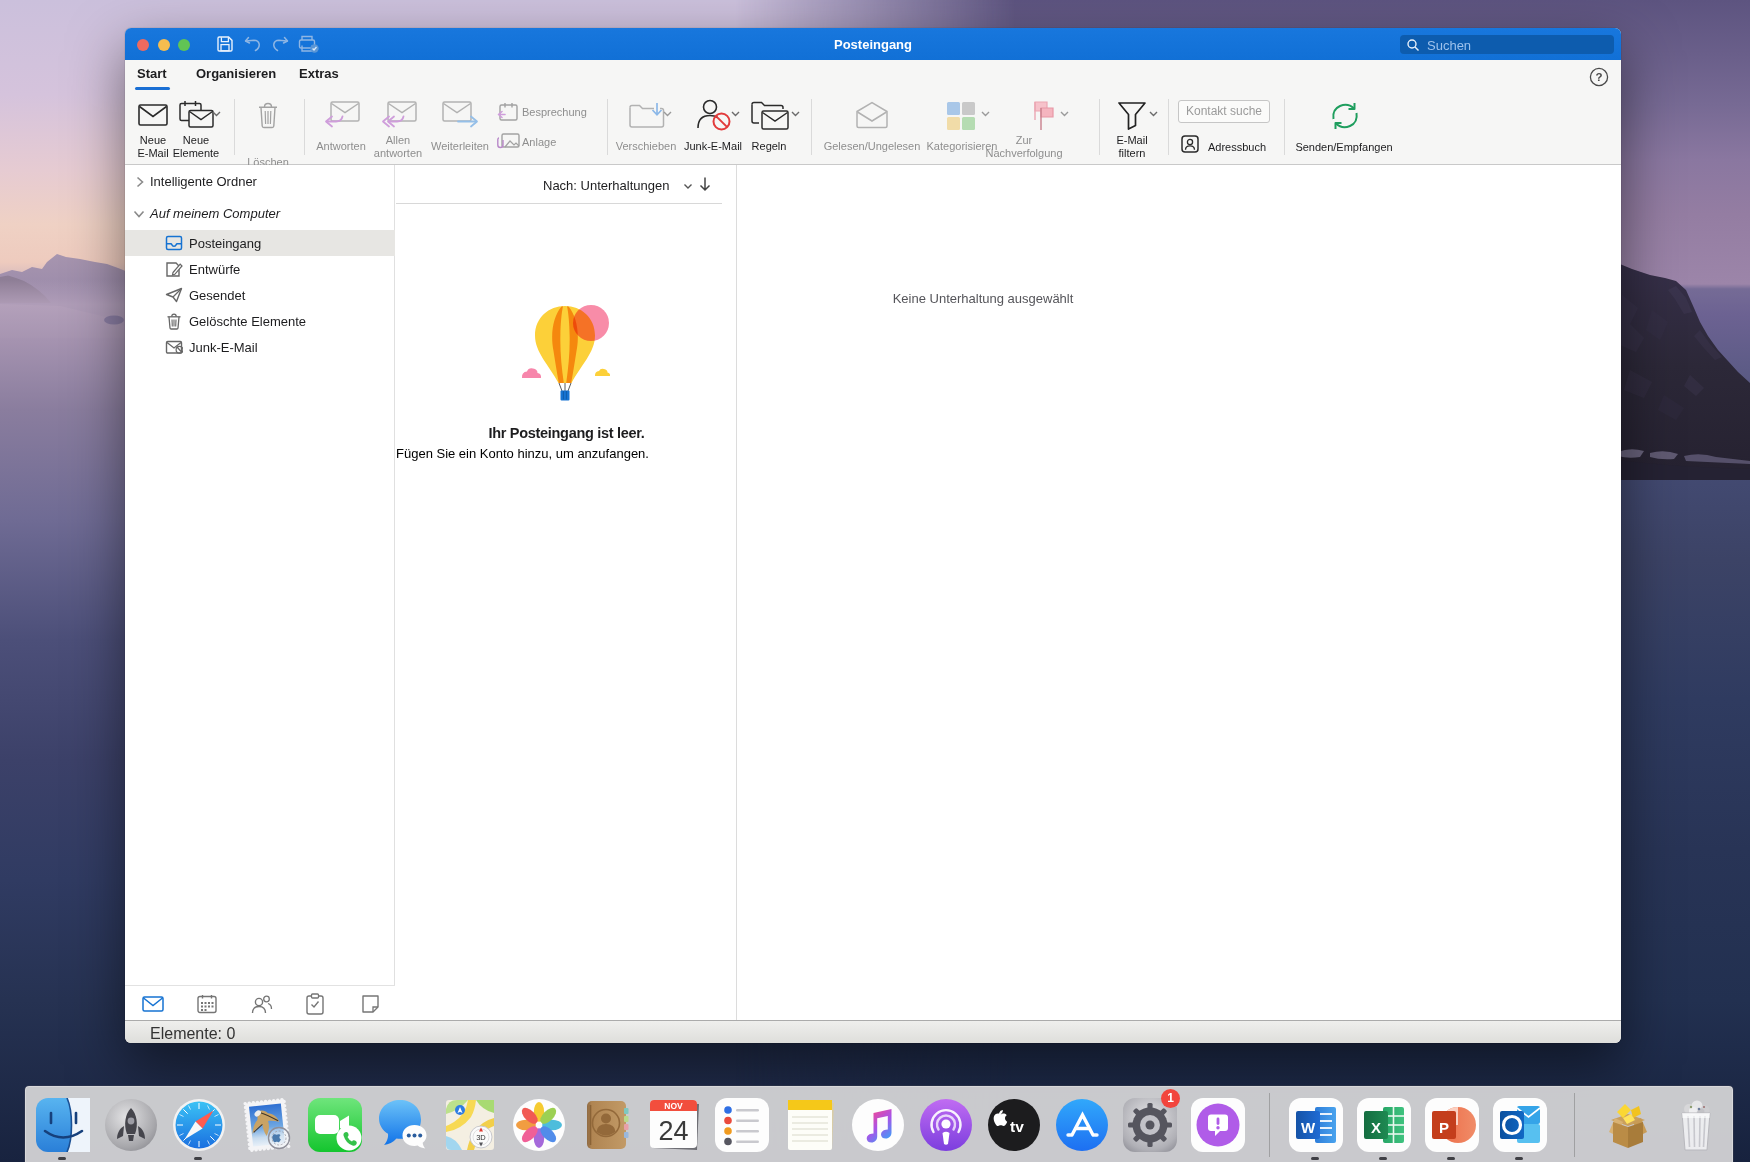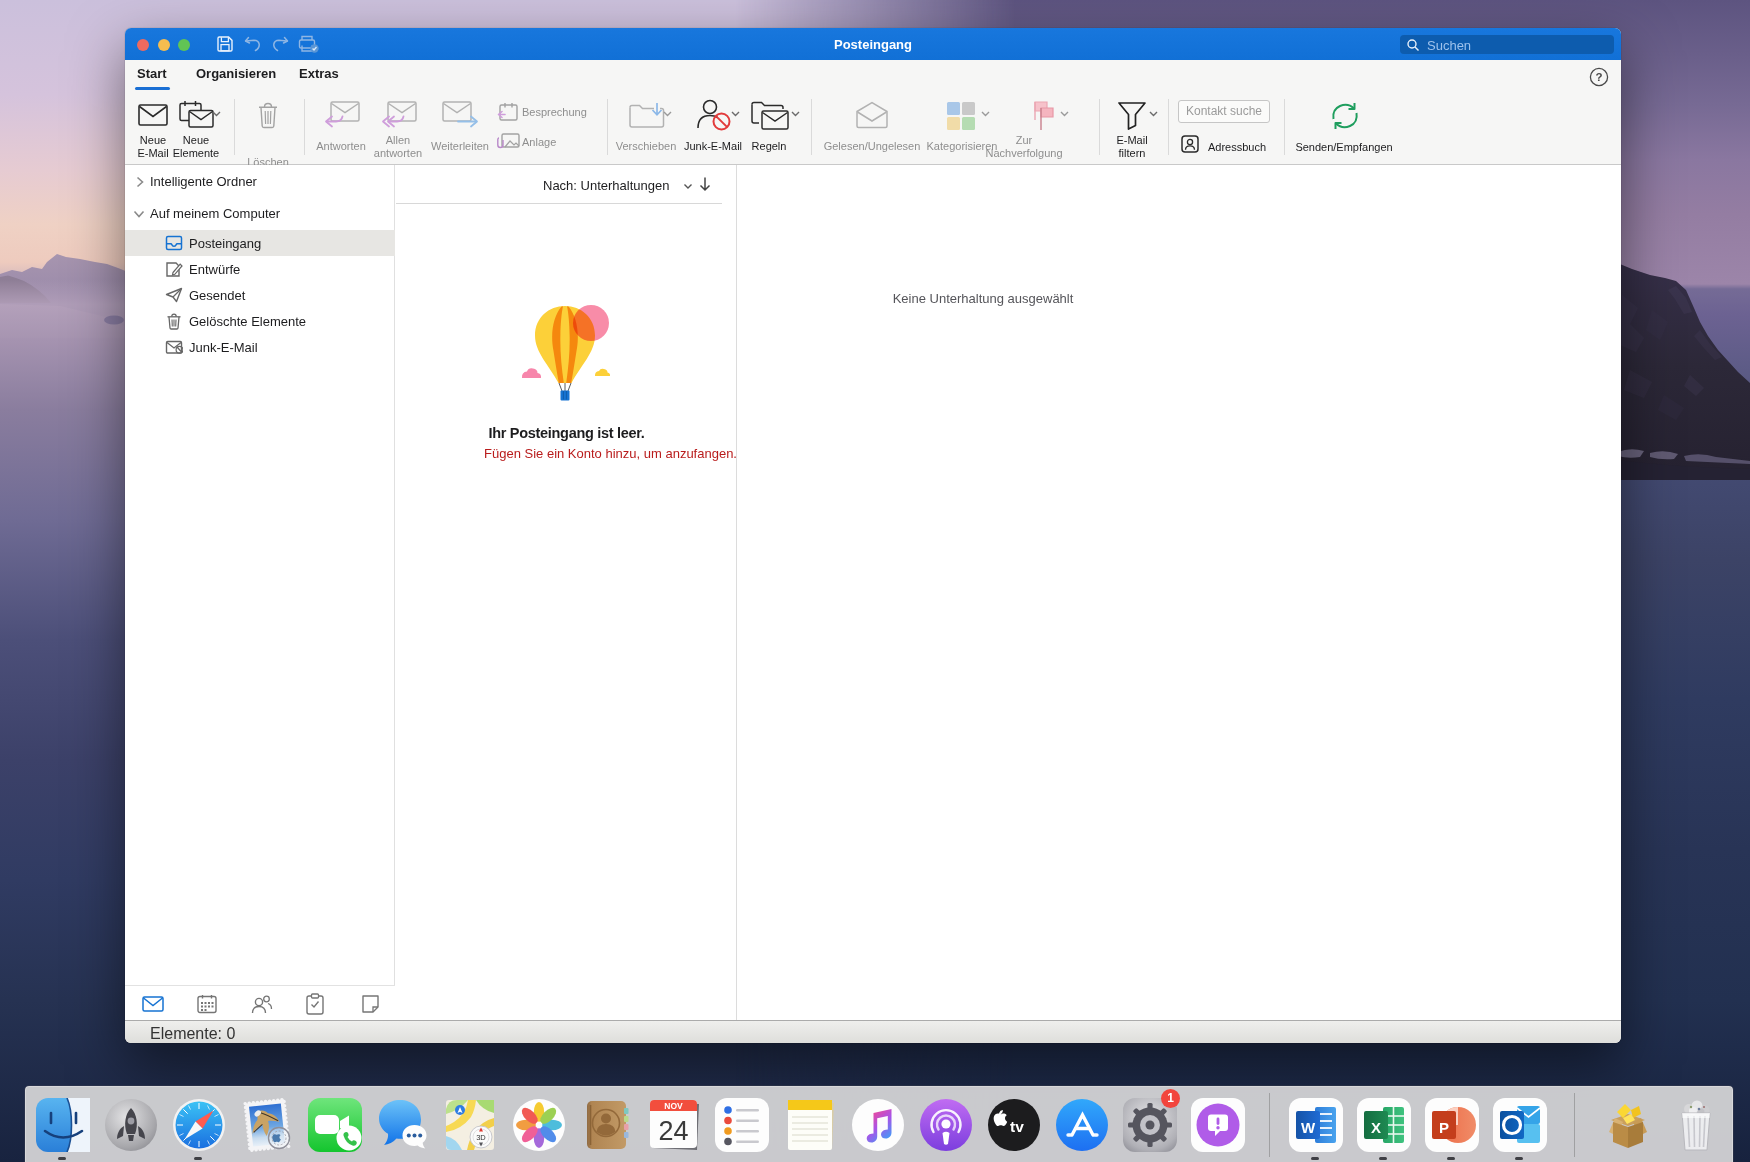--- a/index.html
+++ b/index.html
@@ -293,21 +293,21 @@
   <div id="sidebar" style="position:absolute;left:0;top:137px;width:270px;height:855px;background:#fff;border-right:1px solid #e0e0e0;font-size:13px;color:#1d1d1f;">
 
     <svg style="position:absolute;left:11px;top:11px;" width="8" height="12" viewBox="0 0 8 12">
         <path d="M1.5,1.5 L6.5,6 L1.5,10.5" fill="none" stroke="#8a8a8a" stroke-width="1.6"></path>
       </svg>
     <div style="position:absolute;left:25px;top:9px;">Intelligente Ordner</div>
 
     <svg style="position:absolute;left:8px;top:45px;" width="12" height="8" viewBox="0 0 12 8">
         <path d="M1.5,1.5 L6,6.5 L10.5,1.5" fill="none" stroke="#8a8a8a" stroke-width="1.6"></path>
       </svg>
-    <div style="position:absolute;left:25px;top:41px;">Auf meinem Computer</div>
+    <div style="position:absolute;left:25px;top:41px;font-style:italic;">Auf meinem Computer</div>
 
     <div class="srow" style="top:65px;background:#e7e6e3;">
       <svg width="18" height="16" viewBox="0 0 18 16">
         <path d="M1.5,3 Q1.5,1.5 3,1.5 L15,1.5 Q16.5,1.5 16.5,3 L16.5,13 Q16.5,14.5 15,14.5 L3,14.5 Q1.5,14.5 1.5,13 Z" fill="none" stroke="#1673d2" stroke-width="1.5"></path>
         <path d="M1.8,8.8 L5.6,8.8 Q6.6,8.8 6.9,9.7 Q7.3,11.2 9,11.2 Q10.7,11.2 11.1,9.7 Q11.4,8.8 12.4,8.8 L16.2,8.8" fill="none" stroke="#1673d2" stroke-width="1.5"></path>
       </svg>
       <div class="txt">Posteingang</div>
     </div>
 
     <div class="srow" style="top:91px;padding-left:46px;">
@@ -410,21 +410,21 @@
       <path d="M44,80 L47,88 M50,80 L50,88 M56,80 L53,88" stroke="#5a5a5a" stroke-width="1"></path>
 
       <rect x="45.5" y="87.5" width="9" height="10" rx="1" fill="#1673d2"></rect>
       <line x1="48.4" y1="88" x2="48.4" y2="96.5" stroke="#0f5cab" stroke-width="1"></line>
       <line x1="51.4" y1="88" x2="51.4" y2="96.5" stroke="#0f5cab" stroke-width="1"></line>
 
       <path d="M7,75 Q6.5,69 12,68.5 Q13.5,64.5 18,65.5 Q22.5,66.3 22.5,70 Q26.5,70.5 26,75 Z" fill="#f786ab"></path>
       <path d="M80,73 Q79.7,68.5 84,68 Q85.5,65 89,66 Q92.5,66.8 92.5,69.5 Q95.5,70 95,73 Z" fill="#fcd039"></path>
     </svg>
     <div style="position:absolute;left:0;top:260px;width:341px;text-align:center;font-size:14.5px;font-weight:bold;letter-spacing:-0.3px;color:#1d1d1f;">Ihr Posteingang ist leer.</div>
-    <div style="position:absolute;left:0;top:281px;width:341px;text-align:right;font-size:13px;color:#b91c1c;">Fügen Sie ein Konto hinzu, um anzufangen.</div>
+    <div style="position:absolute;left:0;top:281px;width:341px;text-align:left;font-size:13px;color:#000000;">Fügen Sie ein Konto hinzu, um anzufangen.</div>
   </div>
   <div id="readpane" style="position:absolute;left:613px;top:137px;width:804px;height:855px;background:#fff;">
     <div style="position:absolute;left:0px;top:126px;width:490px;text-align:center;font-size:13px;color:#55555a;">Keine Unterhaltung ausgewählt</div>
   </div>
 
   <div id="statusbar" style="position:absolute;left:0;top:992px;width:1496px;height:23px;background:linear-gradient(#efefed,#dededb);border-top:1px solid #ababab;">
     <div style="position:absolute;left:25px;top:4px;font-size:16px;color:#333;">Elemente: 0</div>
   </div>
 </div>
 

